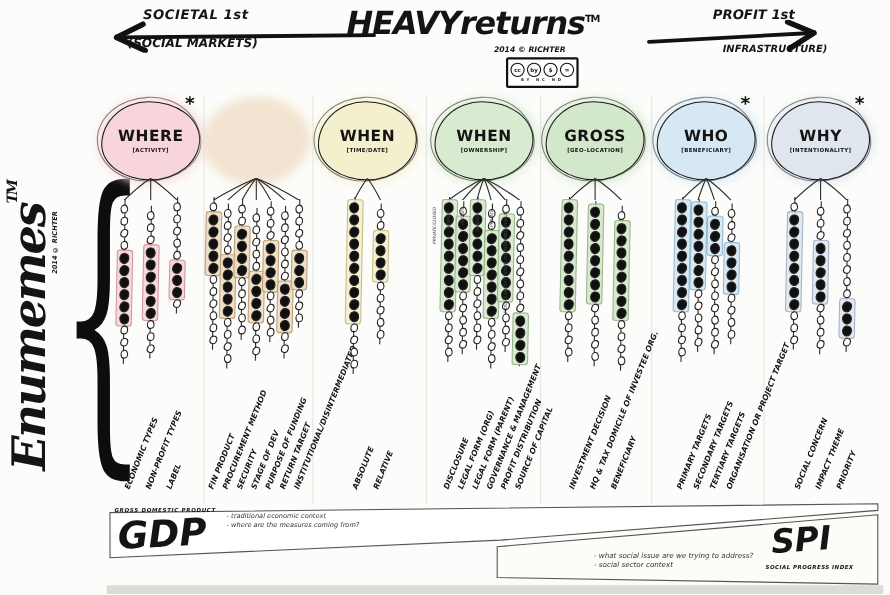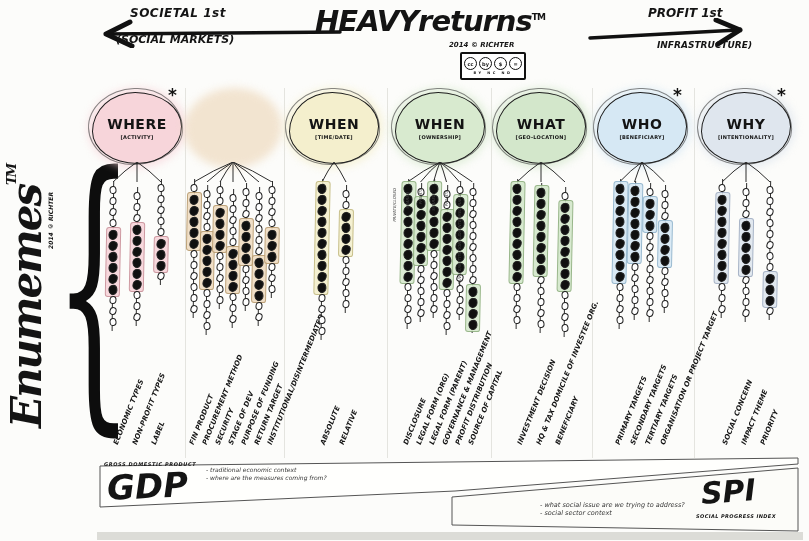--- a/index.html
+++ b/index.html
@@ -459,21 +459,21 @@
       <div class="lab" style="left: 16.5px; top: 358px;">DISCLOSURE</div>
       <div class="lab" style="left: 29.5px; top: 358px;">LEGAL FORM (ORG)</div>
       <div class="lab" style="left: 42.5px; top: 358px;">LEGAL FORM (PARENT)</div>
       <div class="lab" style="left: 55.5px; top: 358px;">GOVERNANCE &amp; MANAGEMENT</div>
       <div class="lab" style="left: 68.5px; top: 358px;">PROFIT DISTRIBUTION</div>
       <div class="lab" style="left: 81.5px; top: 358px;">SOURCE OF CAPITAL</div>
     </div>
     <div class="column" style="left: 486px;">
       <div class="blob" style="background: rgb(211, 231, 203);"></div>
       <div class="circle" style="background: rgb(211, 231, 203);">
-        <div class="q">WHAT</div>
+        <div class="q">GROSS</div>
         <div class="tag">[GEO-LOCATION]</div>
       </div>
       <svg class="fan" width="110" height="20">
         <path d="M55 0 Q43 8 31 20" stroke="#2d2d2d" stroke-width="1" fill="none"></path>
         <path d="M55 0 Q55 8 55 20" stroke="#2d2d2d" stroke-width="1" fill="none"></path>
         <path d="M55 0 Q67 8 79 20" stroke="#2d2d2d" stroke-width="1" fill="none"></path>
       </svg>
       <div class="strands">
         <div class="strand" style="left: 24px; top: 2px; height: 143px;">
           <div class="hl" style="top: -3px; height: 101px; background: rgb(211, 231, 203); border: 1.2px solid rgb(143, 176, 127);"></div>

